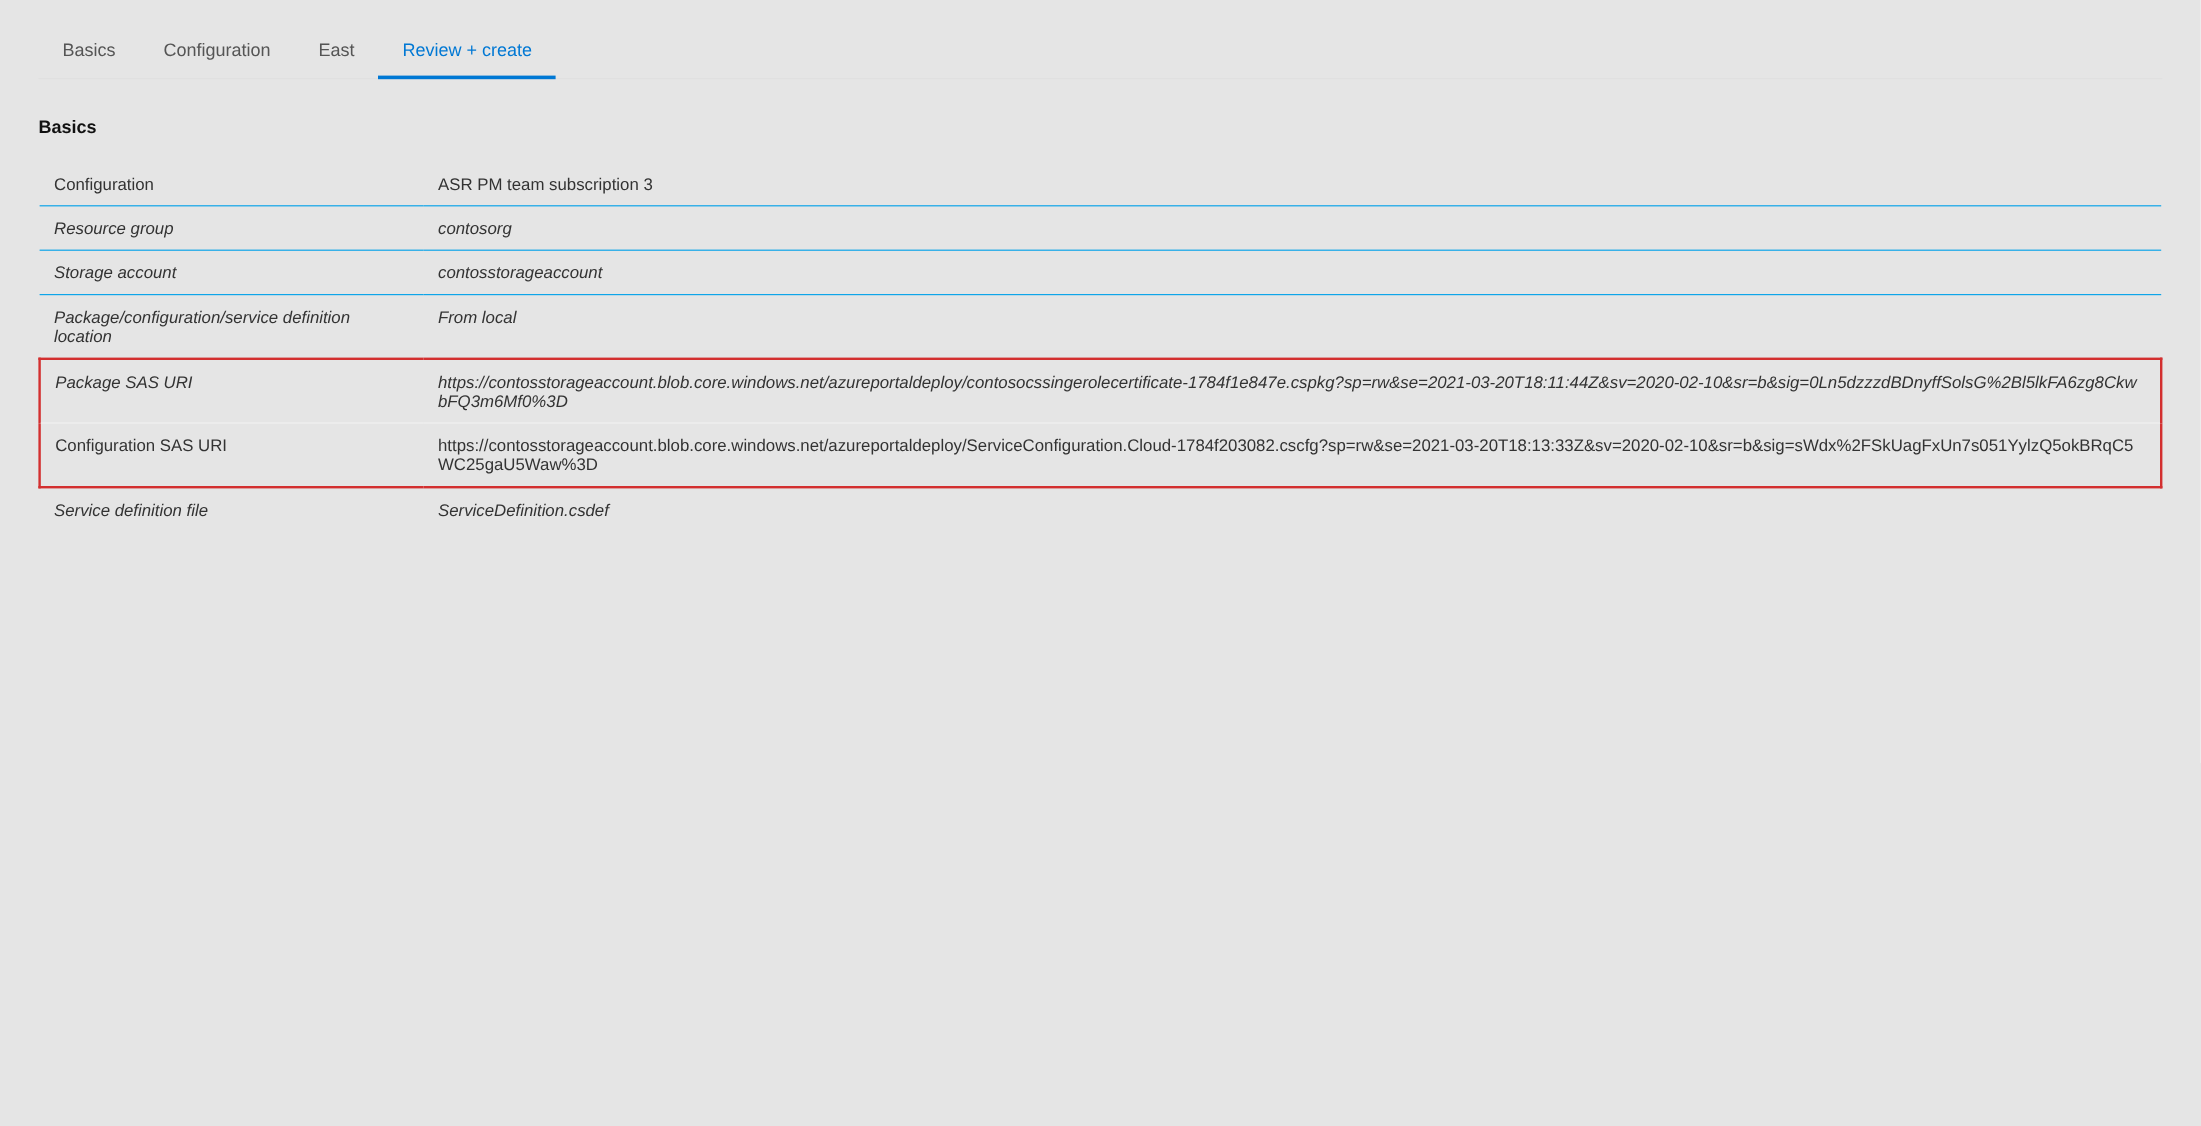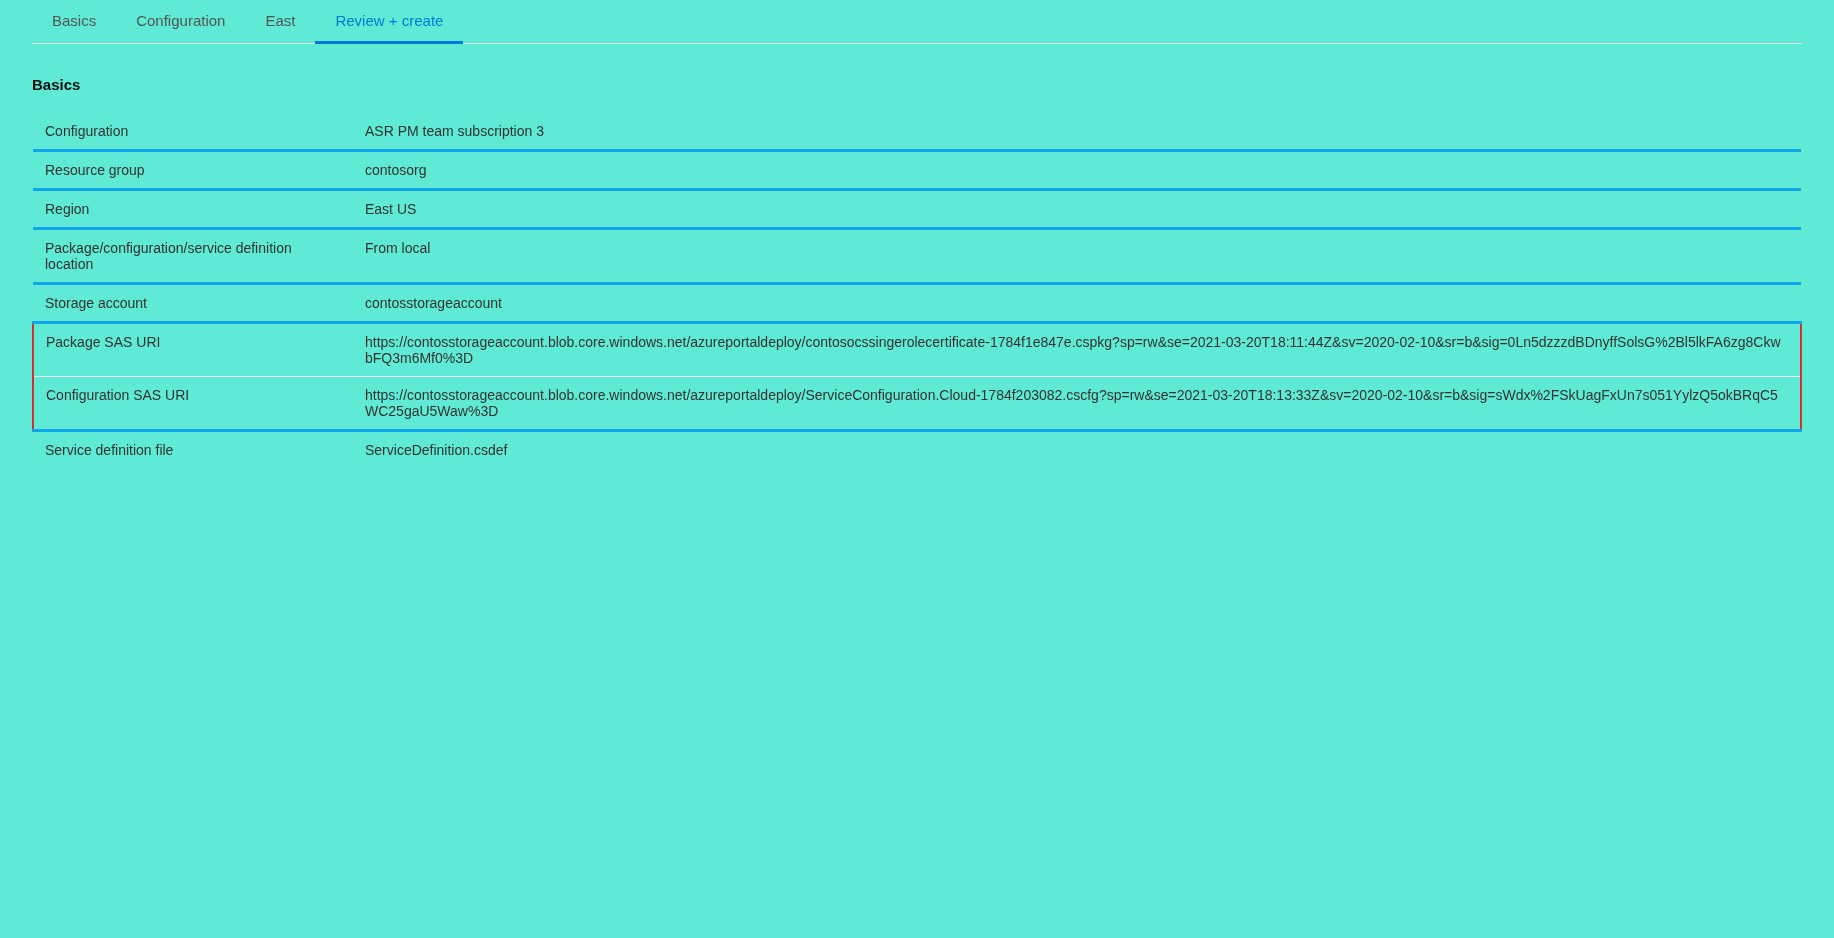--- a/index.html
+++ b/index.html
@@ -12,22 +12,22 @@
       font-family: "Segoe UI", -apple-system, BlinkMacSystemFont, sans-serif;
       font-size: 14px;
       color: #333;
       background: #fff;
       padding: 0;
     }
 
     .page-container {
       width: 1834px;
       min-height: 938px;
-      background: #5eead4;
-      padding: 0 32px;
+      background: #e5e5e5;
+      padding: 22px 32px;
     }
 
     
     .tabs {
       display: flex;
       align-items: flex-end;
       border-bottom: 1px solid #e0e0e0;
       margin-bottom: 32px;
       gap: 0;
     }
@@ -75,21 +75,22 @@
     }
 
     .details-table tr td:last-child {
       color: #333;
       max-width: 900px;
       word-break: break-all;
     }
 
     
     .separator-row td {
-      border-top: 3px solid #0ea5e9;
+      border-top: 1px solid #0ea5e9;
+      font-style: italic;
     }
   </style>
 </head>
 <body>
 
 <div class="page-container">
 
   <div class="tabs">
   <div class="tab">Basics</div>
       <div class="tab">Configuration</div>
@@ -103,30 +104,26 @@
     <tbody id="table-body">
     <tr>
           <td>Configuration</td>
           <td>ASR PM team subscription 3</td>
         </tr>
         <tr class="separator-row">
           <td>Resource group</td>
           <td>contosorg</td>
         </tr>
         <tr class="separator-row">
-          <td>Region</td>
-          <td>East US</td>
+          <td>Storage account</td>
+          <td>contosstorageaccount</td>
         </tr>
         <tr class="separator-row">
           <td>Package/configuration/service definition location</td>
           <td>From local</td>
-        </tr>
-        <tr class="separator-row">
-          <td>Storage account</td>
-          <td>contosstorageaccount</td>
         </tr>
         <tr class="separator-row" style="border-top: 2px solid rgb(211, 47, 47); border-left: 2px solid rgb(211, 47, 47); border-right: 2px solid rgb(211, 47, 47);">
           <td>Package SAS URI</td>
           <td>https://contosstorageaccount.blob.core.windows.net/azureportaldeploy/contosocssingerolecertificate-1784f1e847e.cspkg?sp=rw&amp;se=2021-03-20T18:11:44Z&amp;sv=2020-02-10&amp;sr=b&amp;sig=0Ln5dzzzdBDnyffSolsG%2Bl5lkFA6zg8CkwbFQ3m6Mf0%3D</td>
         </tr>
         <tr class="" style="border-left: 2px solid rgb(211, 47, 47); border-right: 2px solid rgb(211, 47, 47); border-bottom: 2px solid rgb(211, 47, 47); border-top: none;">
           <td style="border-top: 1px solid rgb(240, 240, 240);">Configuration SAS URI</td>
           <td style="border-top: 1px solid rgb(240, 240, 240);">https://contosstorageaccount.blob.core.windows.net/azureportaldeploy/ServiceConfiguration.Cloud-1784f203082.cscfg?sp=rw&amp;se=2021-03-20T18:13:33Z&amp;sv=2020-02-10&amp;sr=b&amp;sig=sWdx%2FSkUagFxUn7s051YylzQ5okBRqC5WC25gaU5Waw%3D</td>
         </tr>
         <tr class="separator-row">

